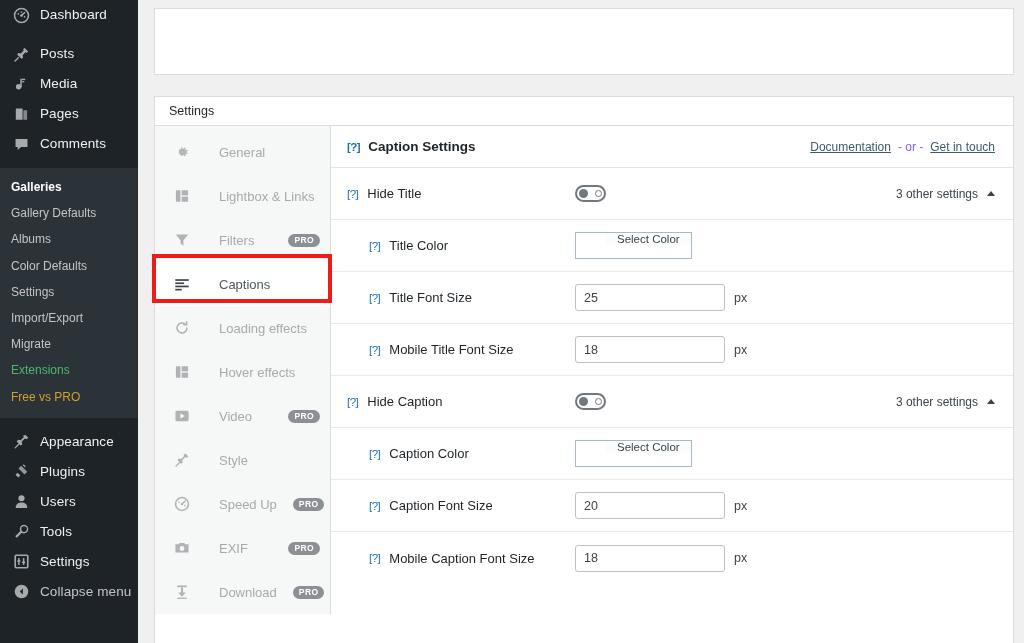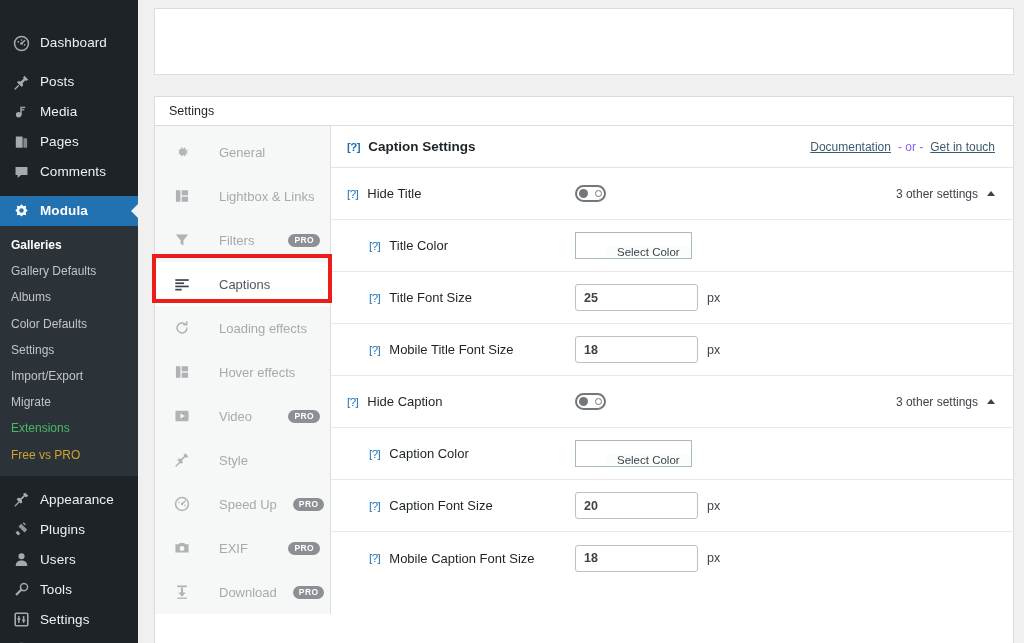--- a/index.html
+++ b/index.html
@@ -218,62 +218,61 @@
     background: #72777c;
   }
   .toggle .ring {
     width: 7px; height: 7px; border-radius: 50%;
     border: 1.5px solid #72777c;
     margin-left: auto;
   }
 
   
   .colorpick {
-    display: flex; align-items: flex-end;
+    display: flex; align-items: flex-start;
     height: 27px;
     border: 1px solid #a7bac3;
     background: #fff;
     cursor: pointer;
   }
   .colorpick .swatch {
     width: 30px;
     background: #ffffff;
     border-right: 1px solid #a7bac3;
   }
   .colorpick .cplabel {
     display: flex; align-items: center;
     padding: 0 11px;
     font-size: 11.5px; color: #3c434a;
     background: #fbfcfc;
     white-space: nowrap;
   }
 
   
   .num-input {
-    width: 123px; height: 27px;
+    width: 150px; height: 27px;
     border: 1px solid #c0c0c0;
     border-radius: 3px;
     background: #fff;
     font-family: "Liberation Sans", sans-serif;
     font-size: 12.5px;
     color: #3c434a;
     padding: 0 8px;
     outline: none;
-    font-weight: bold;
   }
   .unit { font-size: 12.5px; color: #3c434a; }
 </style>
 </head>
 <body>
 
 <div class="app">
 
   <div class="adminmenu">
 
-    <div class="menu-top" style="margin-top:28px;">
+    <div class="menu-top" style="margin-top:0;">
       <span class="mi">
         <svg width="17" height="17" viewBox="0 0 20 20" fill="currentColor">
             <circle cx="10" cy="10" r="8.2" fill="none" stroke="currentColor" stroke-width="1.8"></circle>
             <circle cx="10" cy="10" r="1.6"></circle>
             <path d="M10 10 L13.8 6.4" stroke="currentColor" stroke-width="1.7" stroke-linecap="round"></path>
             <circle cx="6.3" cy="8" r="1"></circle>
             <circle cx="10" cy="5.9" r="1"></circle>
             <circle cx="13.6" cy="11.6" r="1"></circle>
           </svg>
       </span>
@@ -318,30 +317,20 @@
       <span class="mi">
         <svg width="17" height="17" viewBox="0 0 20 20" fill="currentColor">
             <path d="M3 3.6 h14 v9.3 h-7.5 l-4 3.6 v-3.6 H3 Z"></path>
           </svg>
       </span>
       <span class="mlabel">Comments</span>
     </div>
 
     <div class="menu-gap"></div>
 
-    <div class="menu-top current">
-      <span class="mi">
-        <svg width="17" height="17" viewBox="0 0 20 20" fill="currentColor">
-            <path d="M10 1.6 l2.3 2.3 3.2-.6 -.6 3.2 2.3 2.3 -2.3 2.3 .6 3.2 -3.2-.6 -2.3 2.3 -2.3-2.3 -3.2 .6 .6-3.2 -2.3-2.3 2.3-2.3 -.6-3.2 3.2 .6 Z"></path>
-            <circle cx="10" cy="8.8" r="2.6" fill="#2271b1"></circle>
-          </svg>
-      </span>
-      <span class="mlabel">Modula</span>
-      <span class="arrow"></span>
-    </div>
 
     <div class="submenu">
       <span class="submenu-item current">Galleries</span>
       <span class="submenu-item">Gallery Defaults</span>
       <span class="submenu-item">Albums</span>
       <span class="submenu-item">Color Defaults</span>
       <span class="submenu-item">Settings</span>
       <span class="submenu-item">Import/Export</span>
       <span class="submenu-item">Migrate</span>
       <span class="submenu-item green">Extensions</span>

